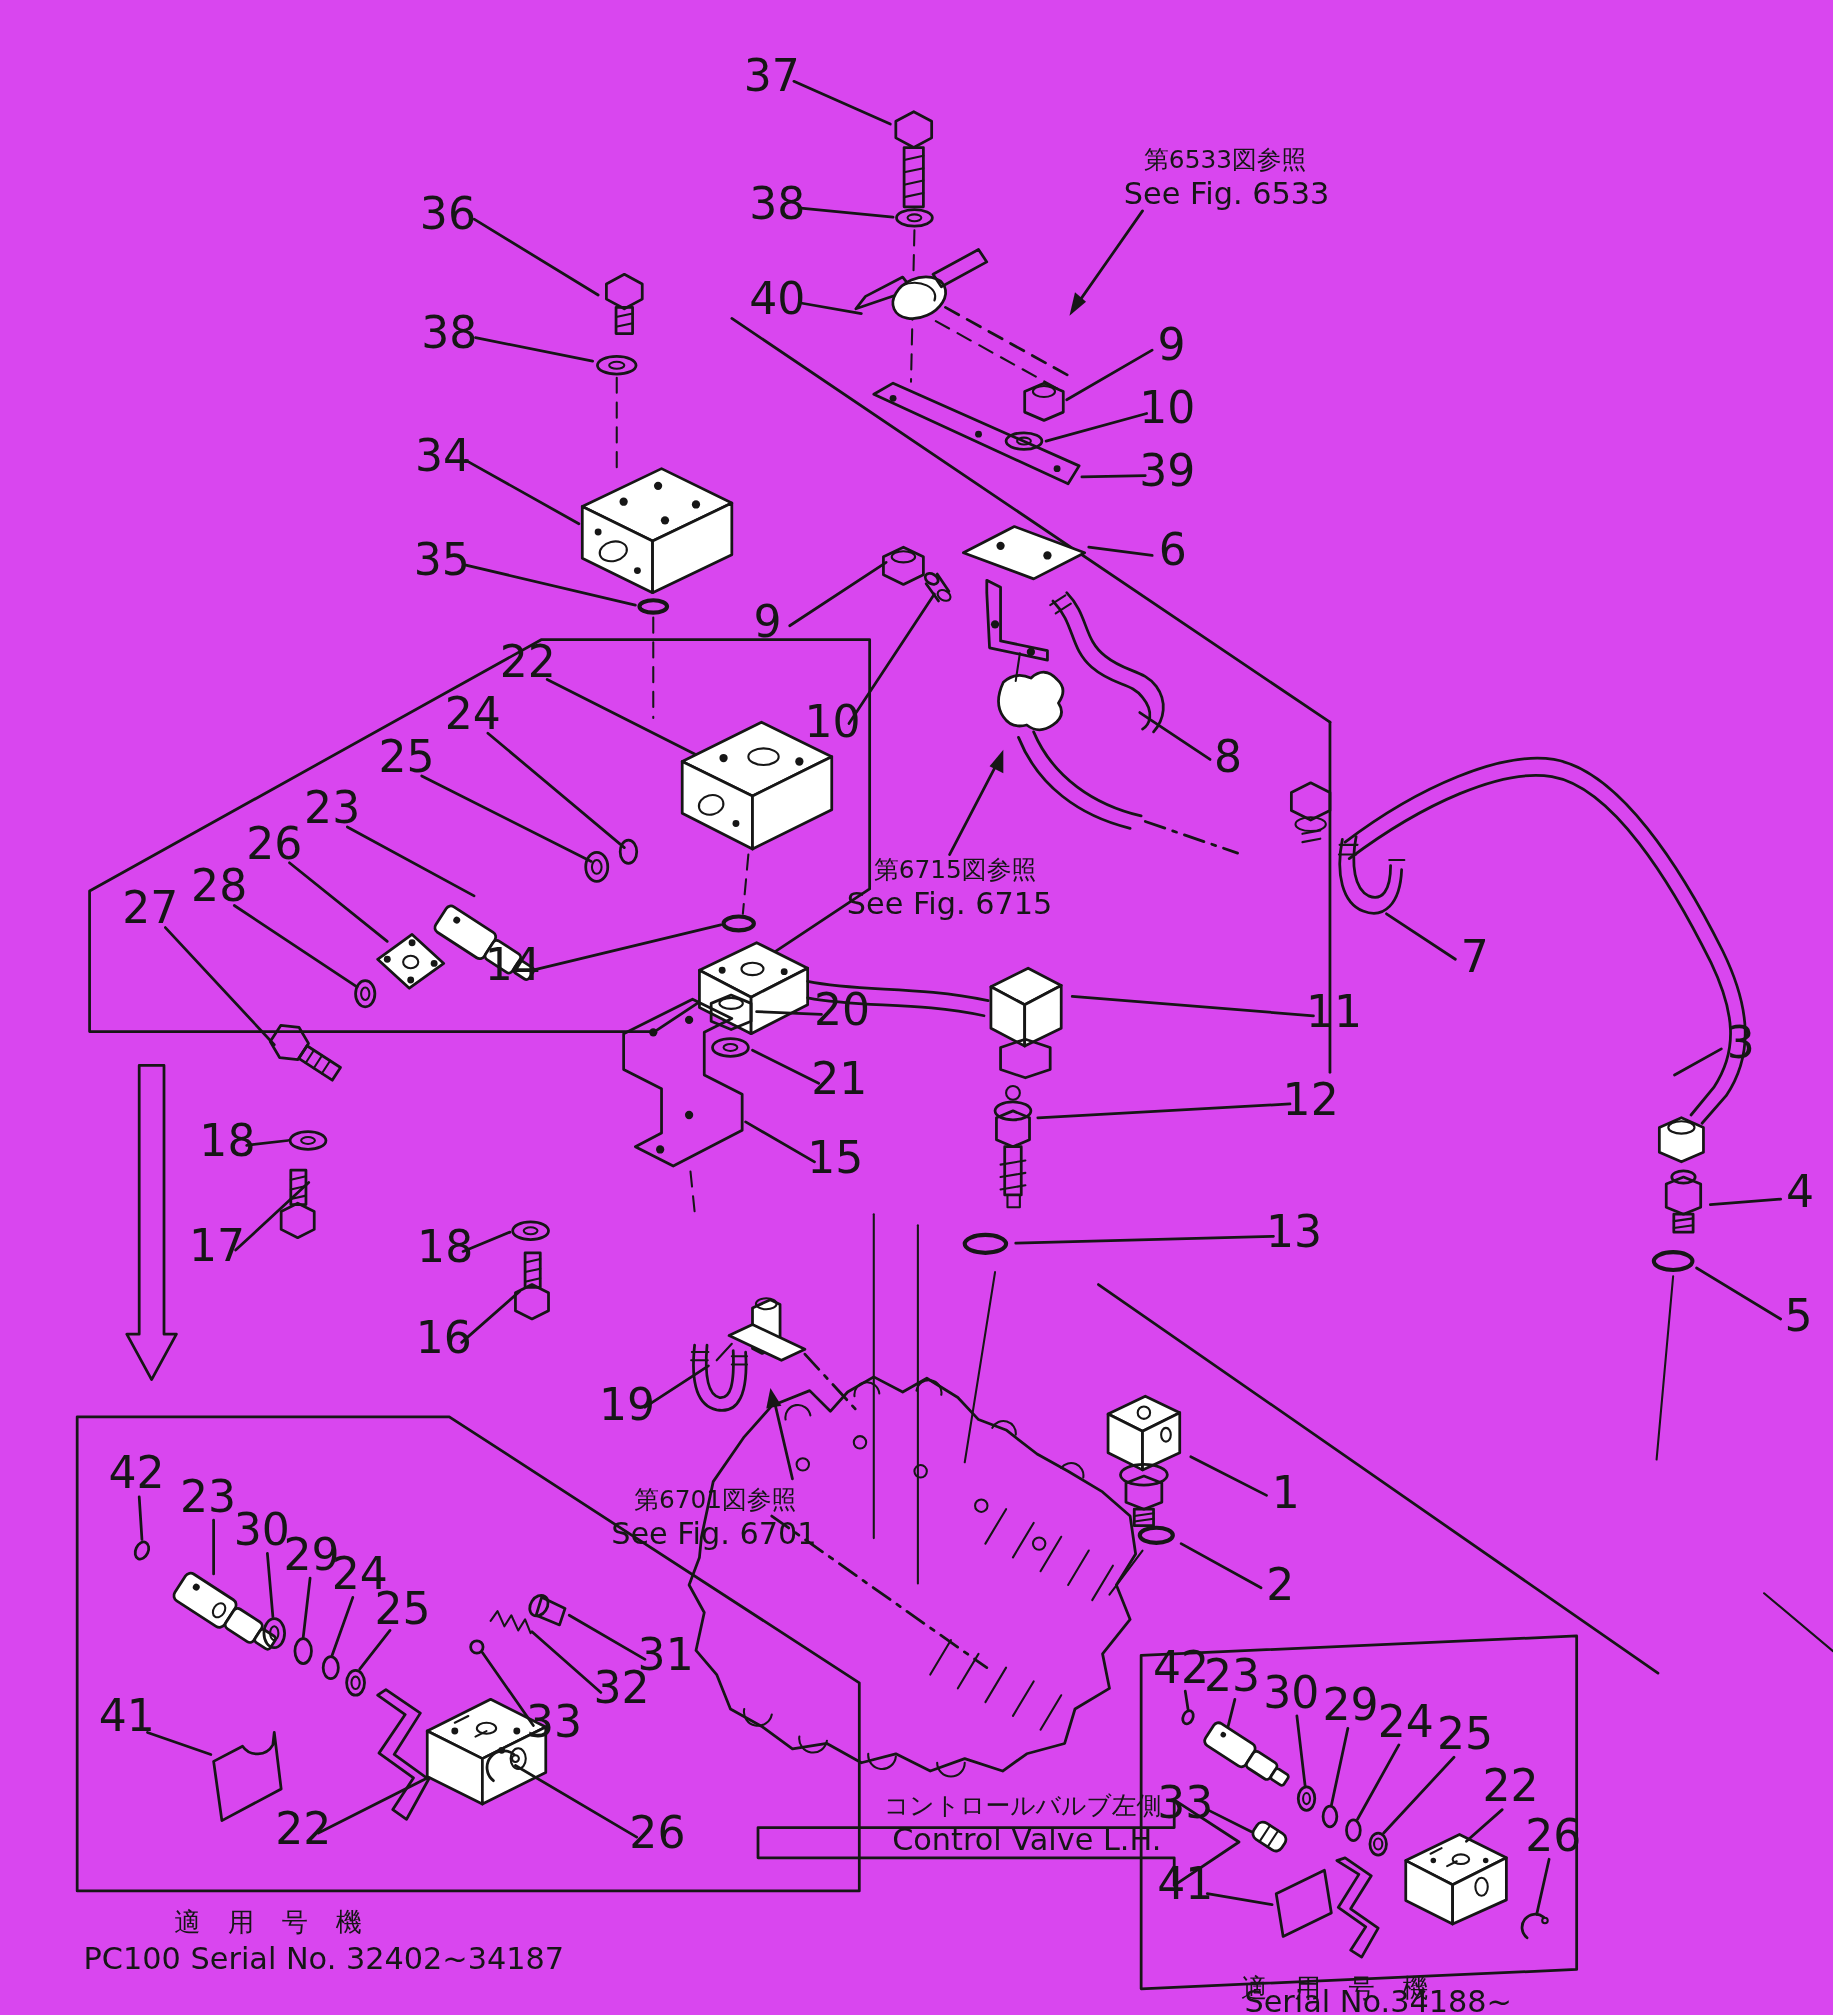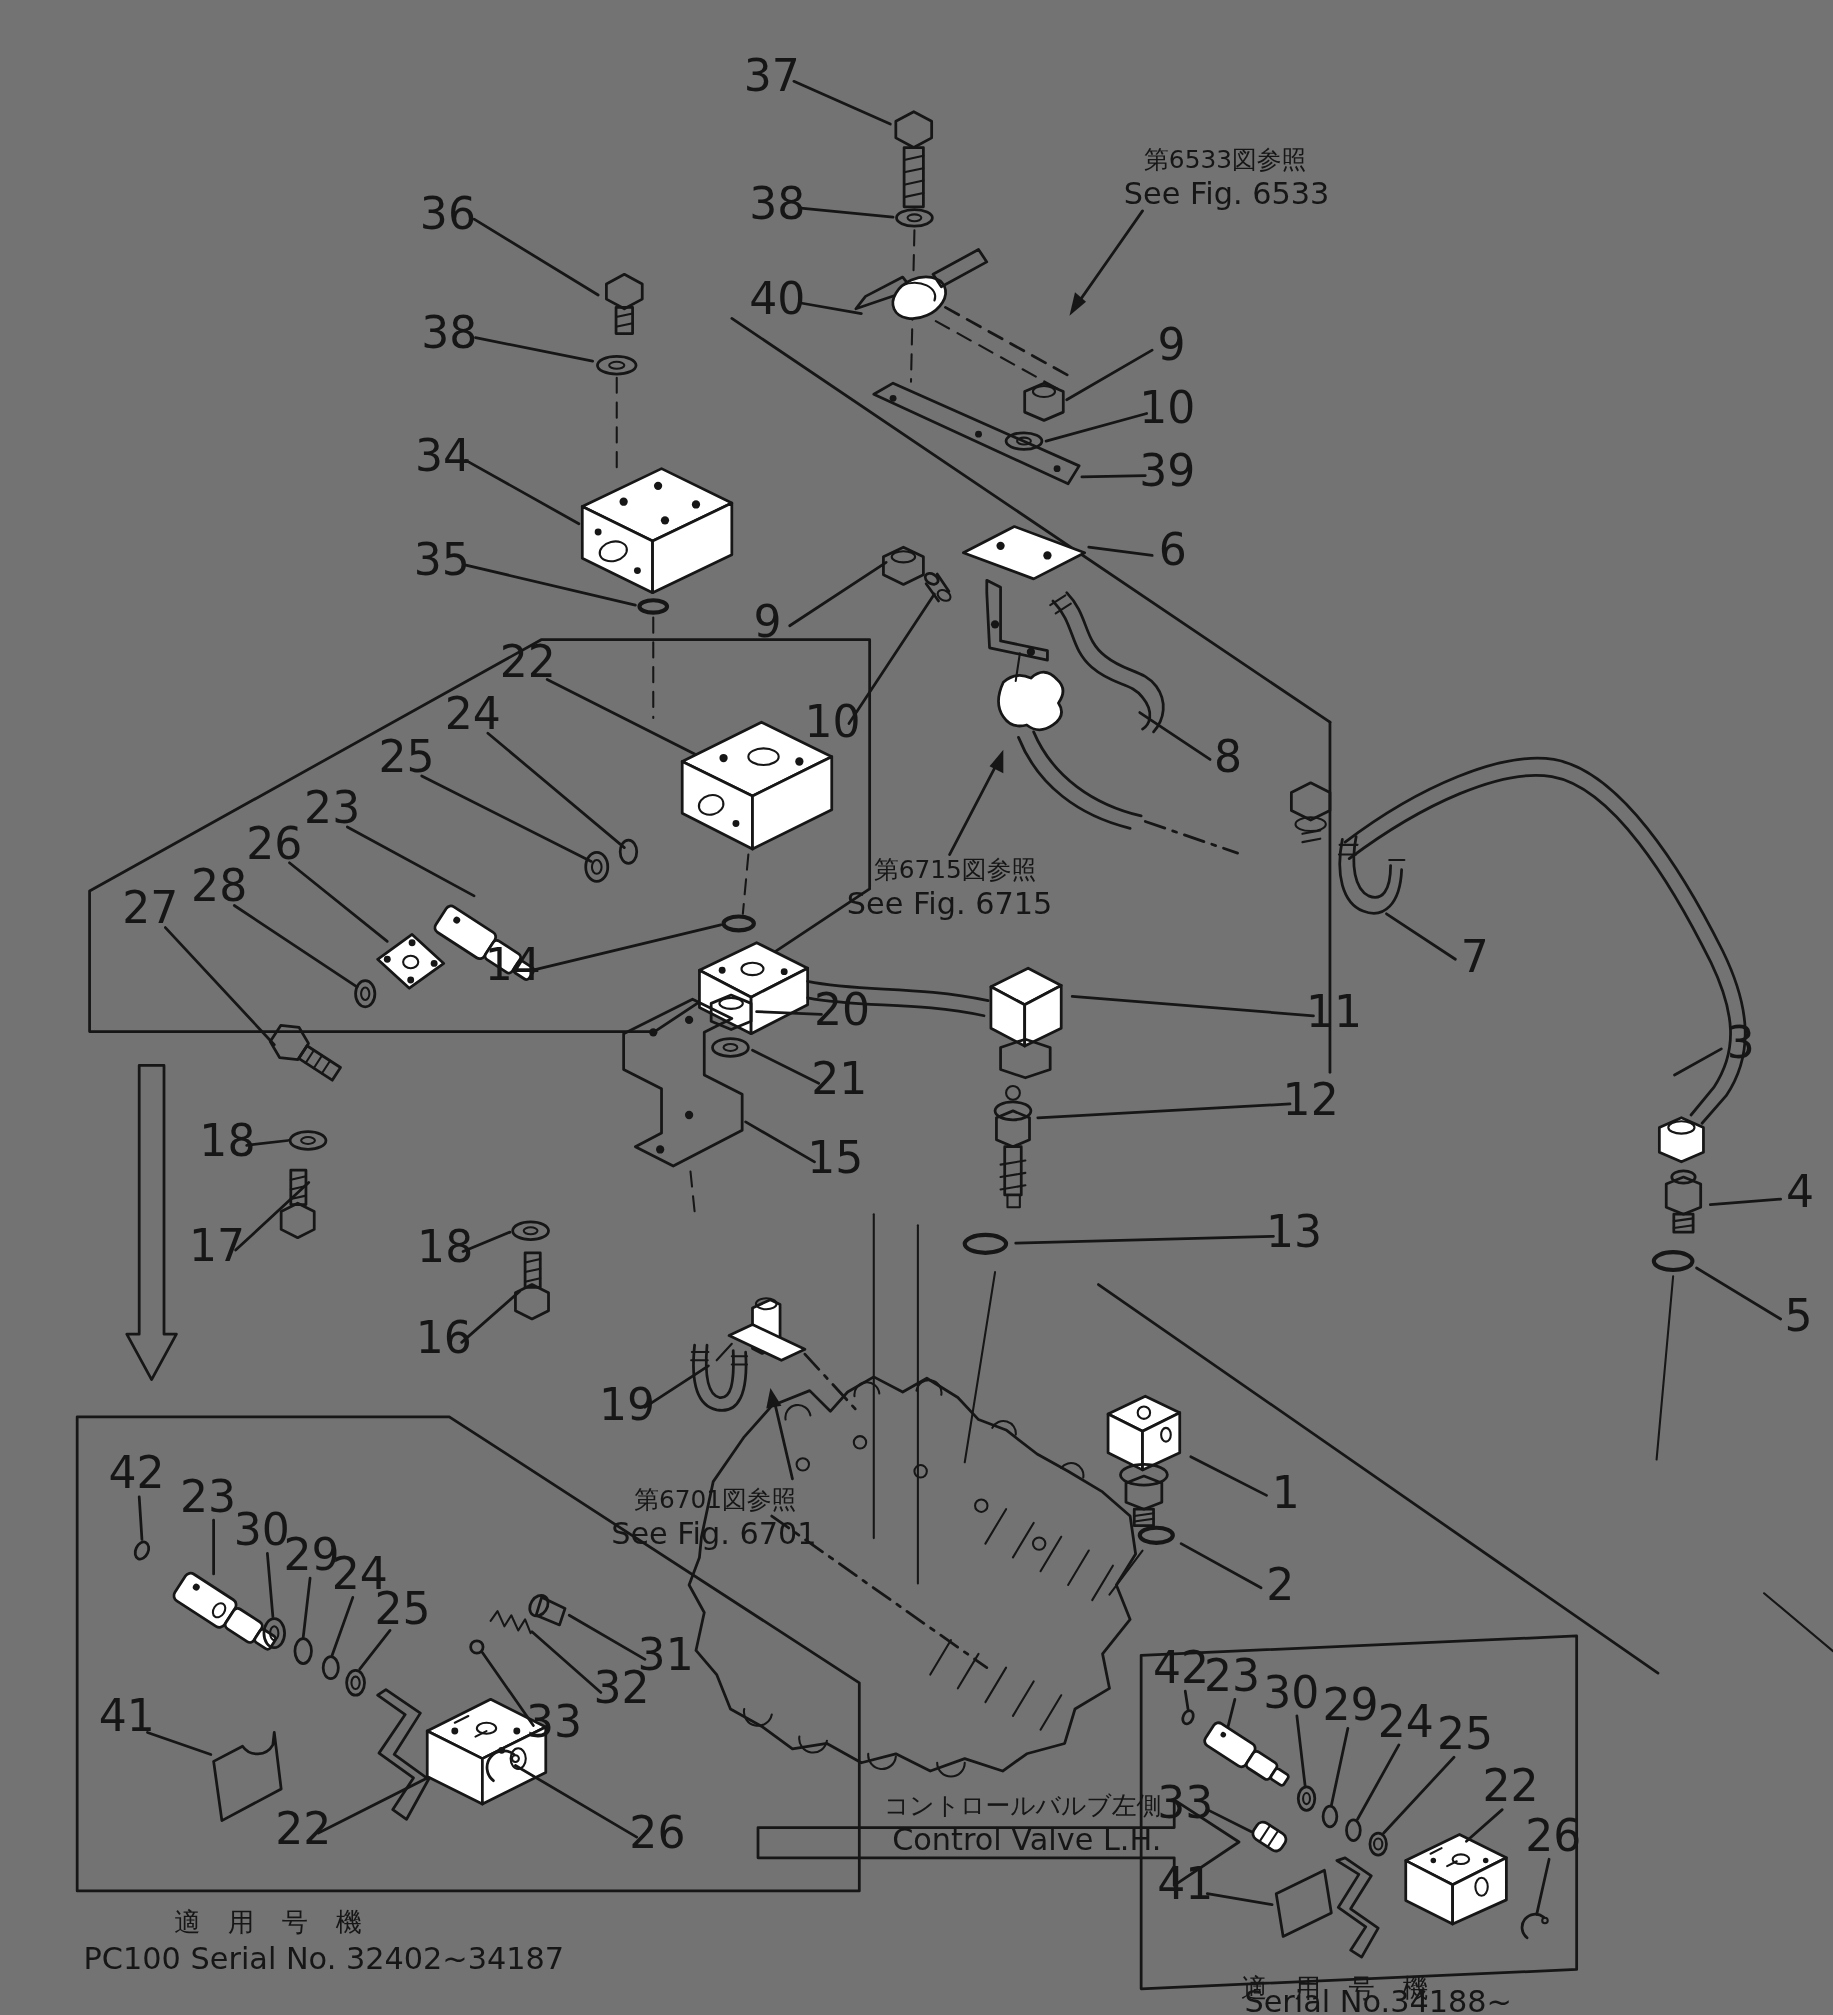--- a/index.html
+++ b/index.html
@@ -1,19 +1,19 @@
 <!DOCTYPE html>
 <html style="font-size:11px"><head>
 <meta charset="utf-8">
 <style>
   html,body{margin:0;padding:0;background:#e8e8e8;}
   .stage{
     position:relative;
     width:1833px;height:2015px;
-    background:#737373;
+    background:#d946ef;
     font-family:"DejaVu Sans",sans-serif;
     overflow:hidden;
   }
   svg{position:absolute;left:0;top:0;}
   .ln{stroke:#161616;stroke-width:4;fill:none;stroke-linecap:round;stroke-linejoin:round;}
   .thin{stroke-width:3;}
   .thick{stroke-width:6;}
   .fillw{fill:#ffffff;}
   .dot{fill:#161616;stroke:none;}
   .callout{font-size:64px;fill:#161616;text-anchor:middle;}

